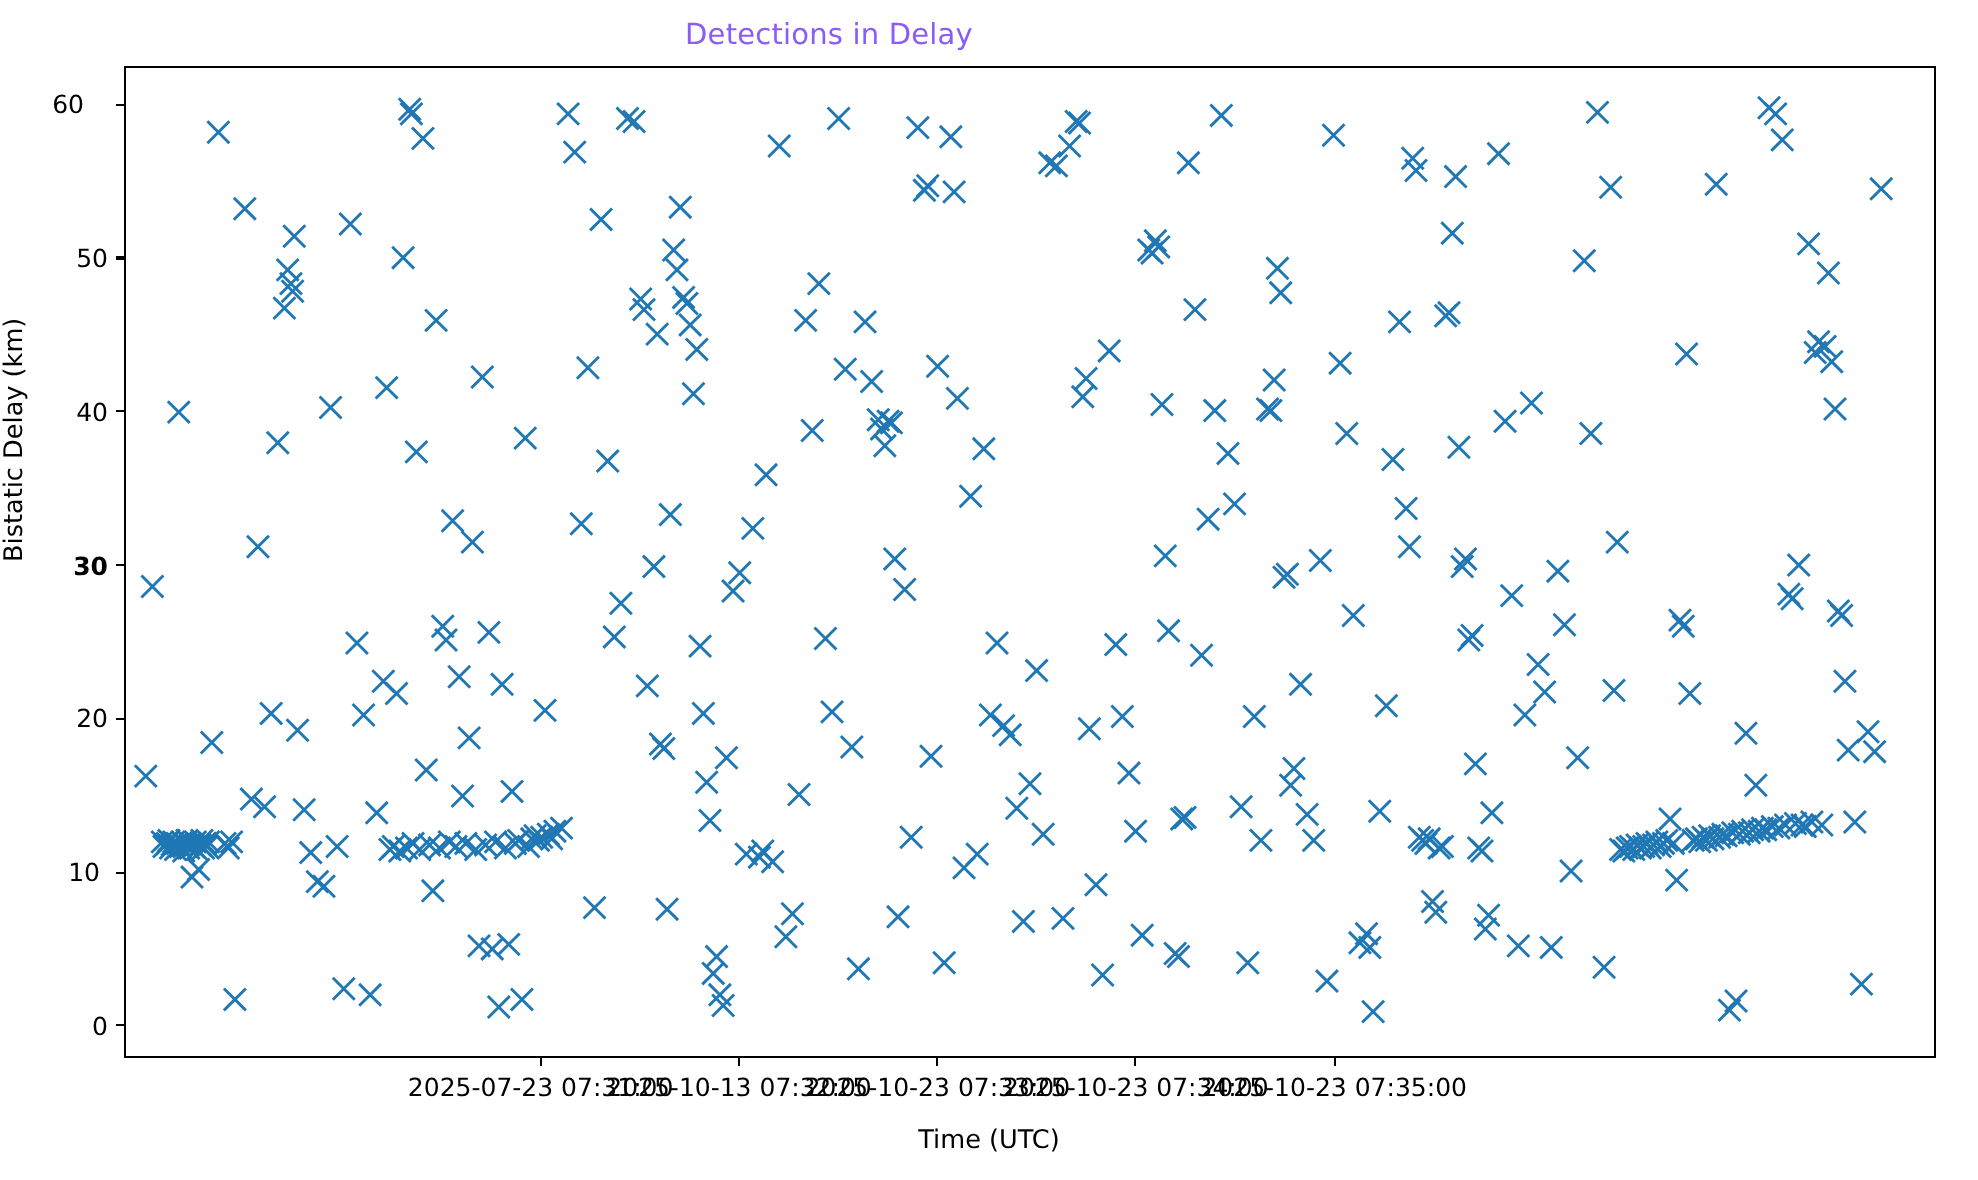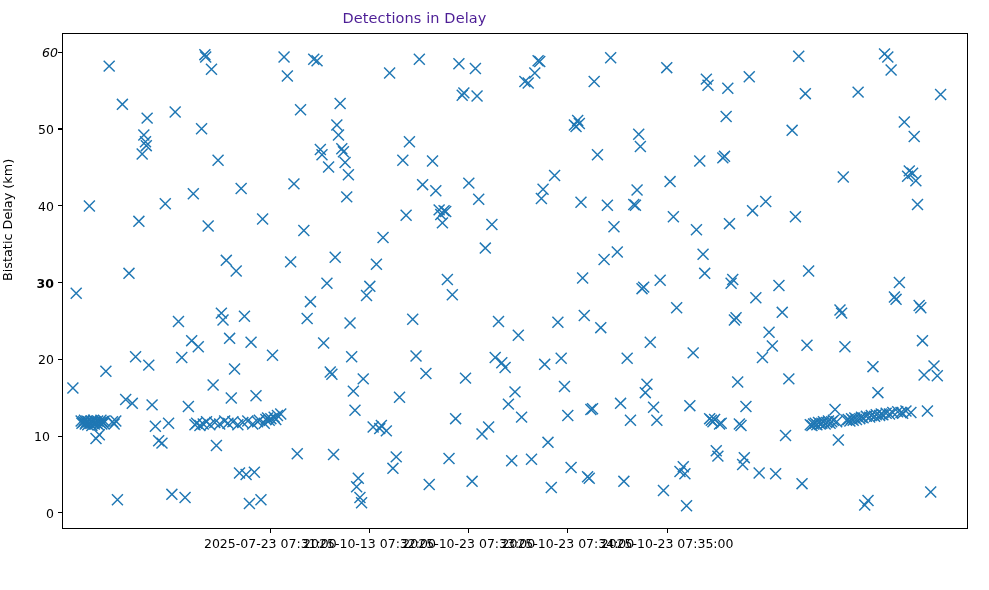--- a/index.html
+++ b/index.html
@@ -19,21 +19,21 @@
     height: 590px;
     background: #ffffff;
   }
   #chart-title {
     position: absolute;
     left: 0;
     top: 10px;
     width: 829px;
     text-align: center;
     font-size: 14.5px;
-    color: #4c1d95;
+    color: #8b5cf6;
     letter-spacing: 0.1px;
   }
   #axes-area {
     position: absolute;
     left: 62px;
     top: 33px;
     width: 906px;
     height: 496px;
     border: 1.1px solid #000000;
     box-sizing: border-box;
@@ -97,36 +97,37 @@
 </style>
 </head>
 <body>
 
 <div id="figure">
 
   <div id="chart-title">Detections in Delay</div>
 
   <div id="ylabel">Bistatic Delay (km)</div>
 
+  <div id="xlabel">Time (UTC)</div>
 
   <div id="tick-layer">
       <div class="tick-mark-y" style="left:58px;top:512.3761609907122px;"></div>
       <div class="tick-label-y" style="left:20px;top:512.8761609907122px;width:34px;">0</div>
       <div class="tick-mark-y" style="left:58px;top:435.59597523219816px;"></div>
       <div class="tick-label-y" style="left:16px;top:436.09597523219816px;width:34px;">10</div>
       <div class="tick-mark-y" style="left:58px;top:358.81578947368416px;"></div>
       <div class="tick-label-y" style="left:20px;top:359.31578947368416px;width:34px;">20</div>
       <div class="tick-mark-y" style="left:58px;top:282.0356037151703px;"></div>
       <div class="tick-label-y" style="left:20px;top:282.5356037151703px;width:34px;font-weight:bold;">30</div>
       <div class="tick-mark-y" style="left:58px;top:205.2554179566563px;"></div>
       <div class="tick-label-y" style="left:20px;top:205.7554179566563px;width:34px;">40</div>
       <div class="tick-mark-y" style="left:58px;top:128.47523219814235px;"></div>
       <div class="tick-label-y" style="left:20px;top:128.97523219814235px;width:34px;">50</div>
       <div class="tick-mark-y" style="left:58px;top:51.69504643962841px;"></div>
-      <div class="tick-label-y" style="left:24px;top:52.19504643962841px;width:34px;font-style:italic;">60</div>
+      <div class="tick-label-y" style="left:8px;top:52.19504643962841px;width:34px;">60</div>
       <div class="tick-mark-x" style="left:269.81386861313865px;top:529px;"></div>
       <div class="tick-label-x" style="left:270.31386861313865px;top:536px;">2025-07-23 07:31:00</div>
       <div class="tick-mark-x" style="left:369.01094890510944px;top:529px;"></div>
       <div class="tick-label-x" style="left:369.51094890510944px;top:536px;">2025-10-13 07:32:00</div>
       <div class="tick-mark-x" style="left:468.2080291970803px;top:529px;"></div>
       <div class="tick-label-x" style="left:468.7080291970803px;top:536px;">2025-10-23 07:33:00</div>
       <div class="tick-mark-x" style="left:567.4051094890511px;top:529px;"></div>
       <div class="tick-label-x" style="left:567.9051094890511px;top:536px;">2025-10-23 07:34:00</div>
       <div class="tick-mark-x" style="left:666.6021897810219px;top:529px;"></div>
       <div class="tick-label-x" style="left:667.1021897810219px;top:536px;">2025-10-23 07:35:00</div>

